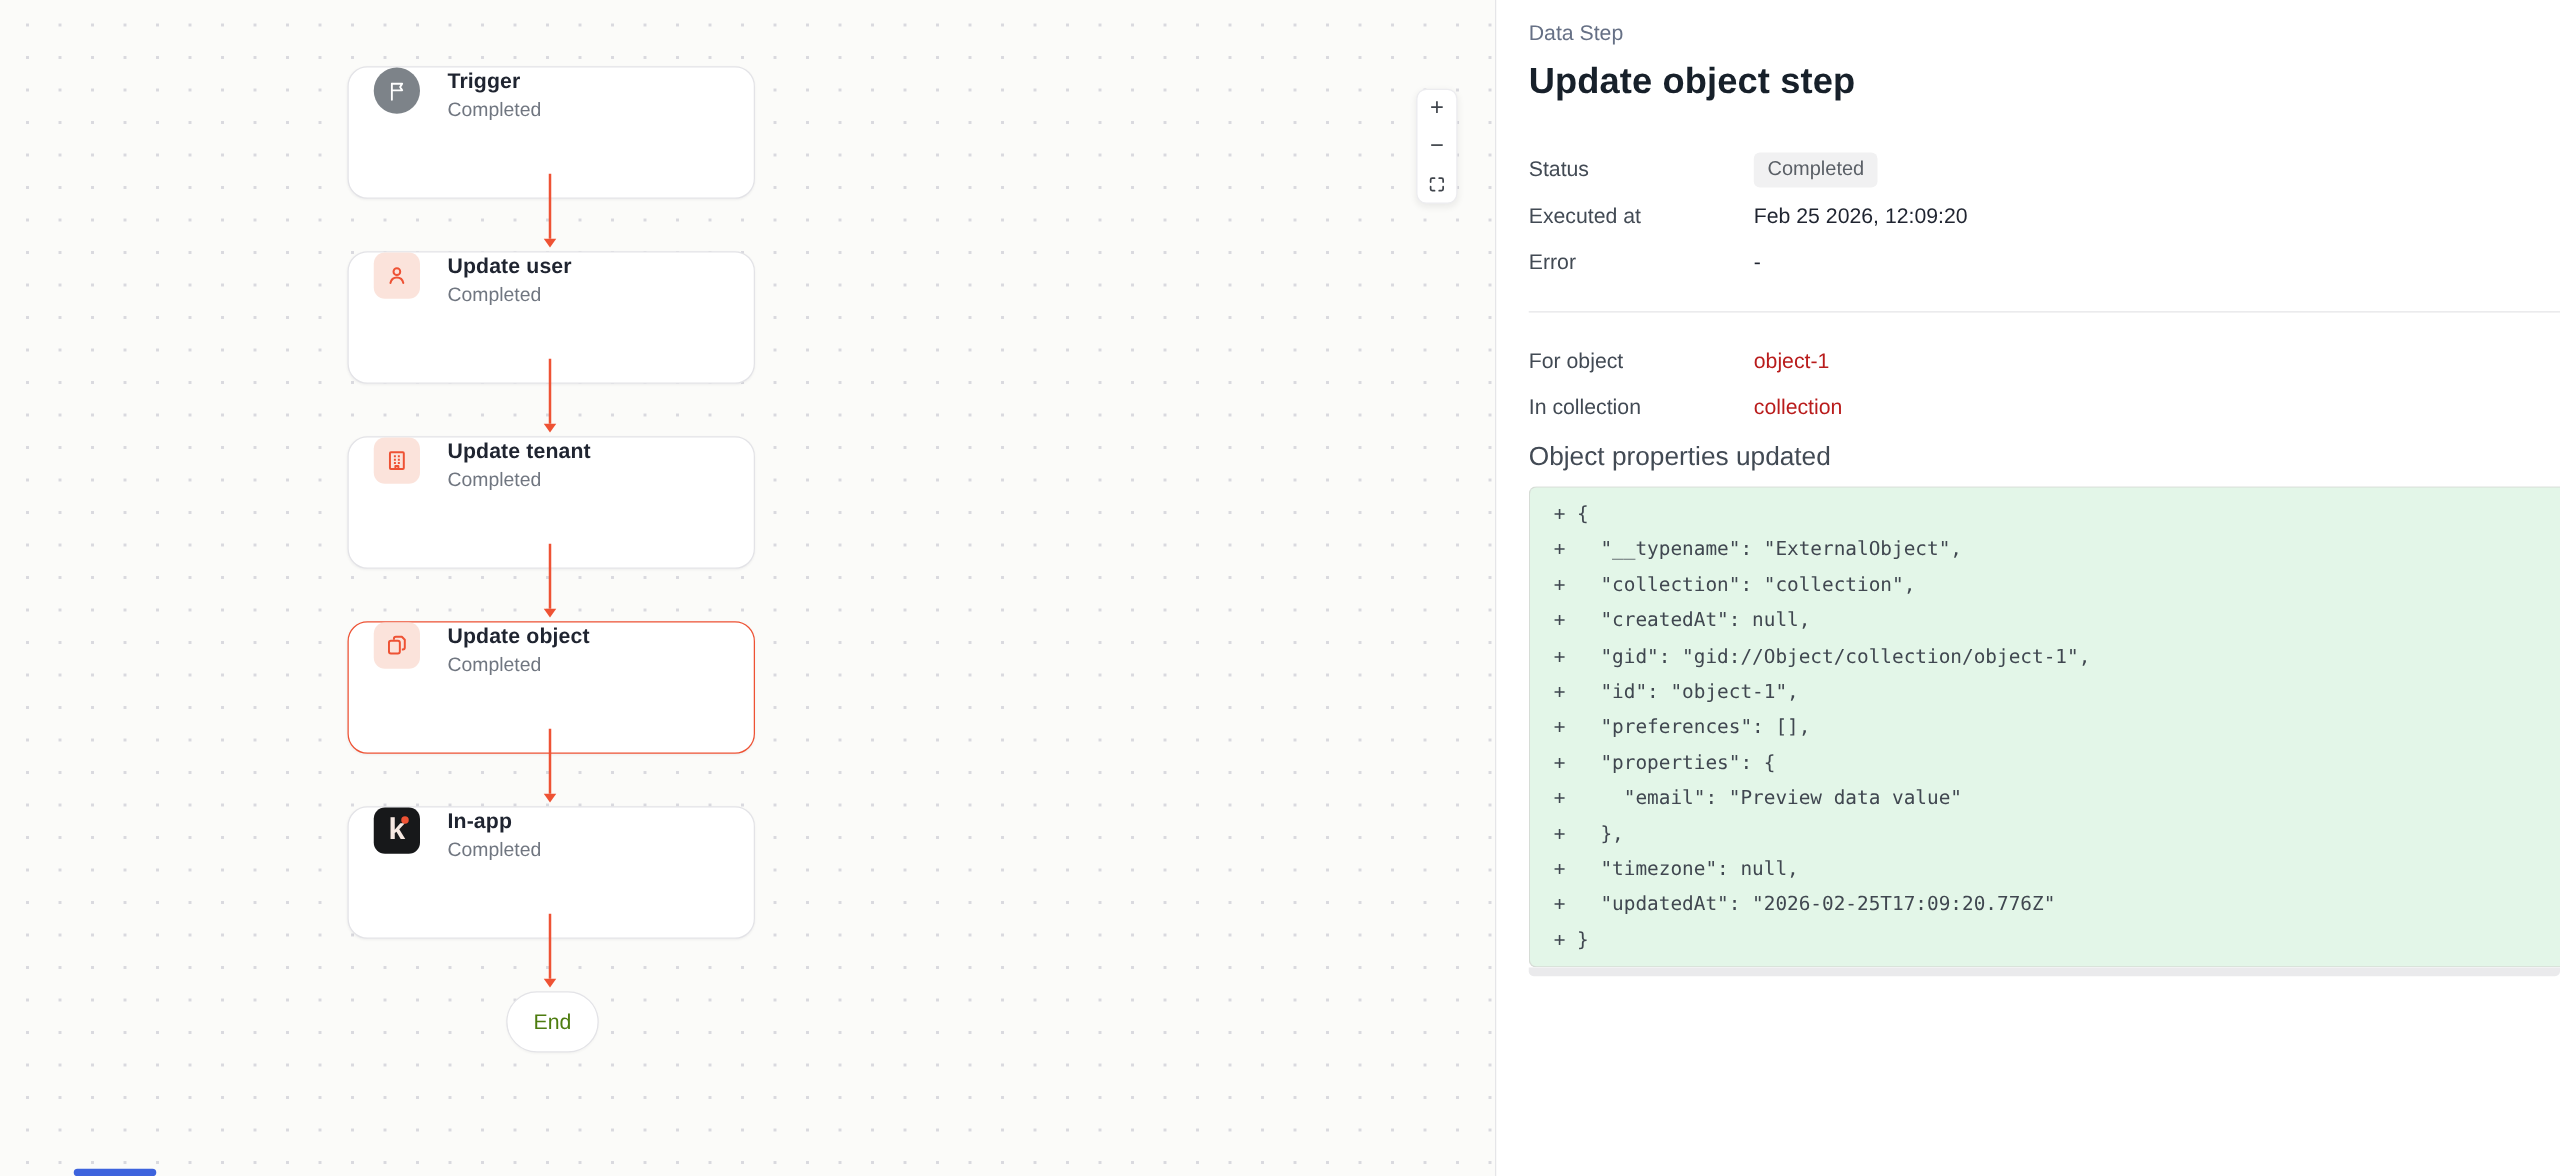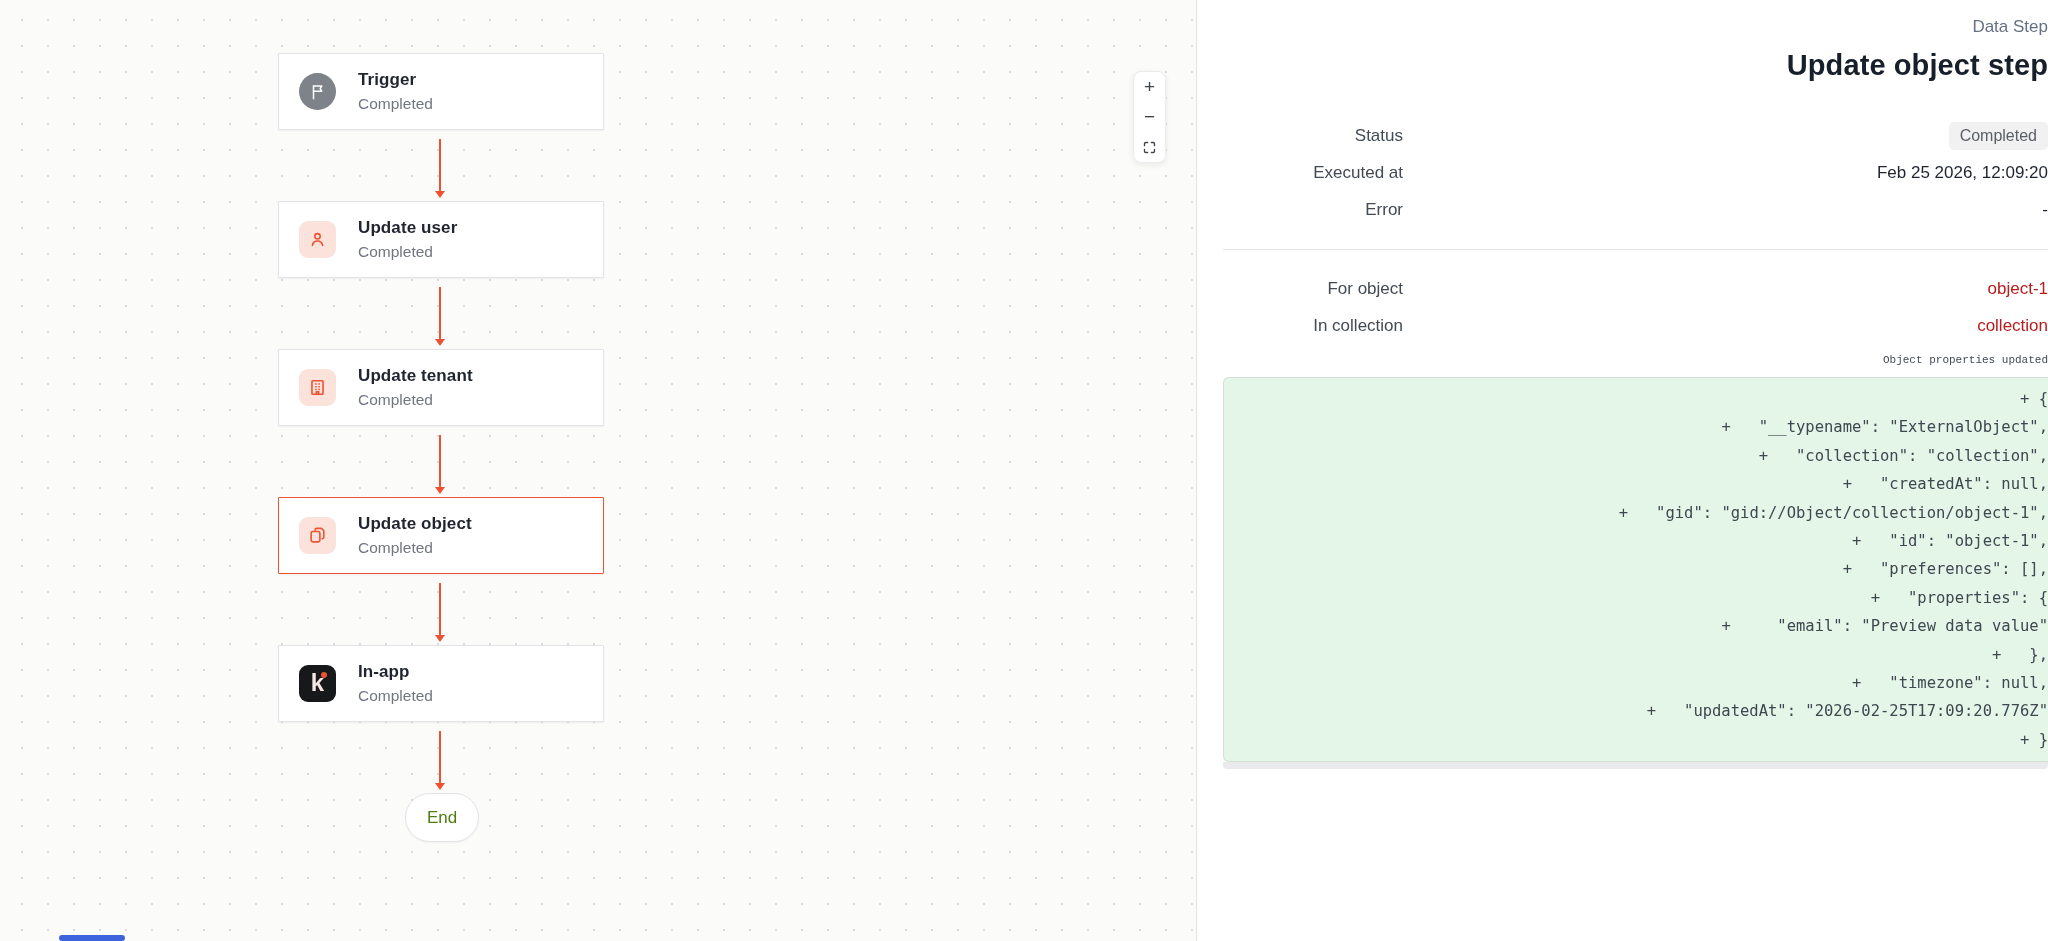--- a/index.html
+++ b/index.html
@@ -20,27 +20,27 @@
     background-image: radial-gradient(circle, #D9D9DF 1.3px, transparent 1.5px);
     background-size: 26px 26px;
     background-position: 9px 7px;
     flex: 0 0 auto;
   }
 
   .node-card {
     position: absolute;
     left: 278px;
     width: 326px;
-    height: 77px;
+    height: 106px;
     background: #ffffff;
     border: 1px solid #E3E3E7;
-    border-radius: 1px;
+    border-radius: 16px;
     box-shadow: 0 1px 2px rgba(20,20,30,0.05);
     display: flex;
-    align-items: center;
+    align-items: flex-start;
     padding-left: 20px;
     cursor: pointer;
   }
   .node-card.selected { border: 1.5px solid #EE5234; }
 
   .node-icon {
     width: 37px; height: 37px;
     display: flex; align-items: center; justify-content: center;
     flex: 0 0 auto;
   }
@@ -144,21 +144,20 @@
   }
 
   
   .panel {
     flex: 1 1 auto;
     height: 941px;
     background: #ffffff;
     border-left: 1px solid #E5E5E8;
     padding: 16px 0 15px 26px;
     overflow: hidden;
-    text-align: right;
   }
   .panel-kicker { font-size: 17px; color: #667085; line-height: 22px; }
   .panel-title  { font-size: 29px; font-weight: 700; color: #17202A; margin-top: 12px; line-height: 30px; letter-spacing: 0.1px; }
 
   .detail-rows { margin-top: 42px; }
   .detail-row {
     display: grid;
     grid-template-columns: 180px 1fr;
     align-items: center;
     min-height: 28px;
@@ -176,21 +175,21 @@
     line-height: 20px;
   }
   .link-value { color: #b91c1c; cursor: pointer; }
 
   .panel-divider {
     border: none;
     border-top: 1px solid #E5E5E8;
     margin: 25px 0 25px 0;
   }
 
-  .section-label { font-size: 11px; color: #424A54; margin: 14px 0 11px 0; font-family: Liberation Mono, monospace; }
+  .section-label { font-size: 21px; color: #424A54; margin: 14px 0 11px 0; }
 
   .code-block {
     background: #E3F6E8;
     border: 1px solid #D6DCD6;
     border-right: none;
     border-radius: 6px 0 0 6px;
     padding: 7px 0 7px 19px;
     width: calc(100% + 0px);
   }
   .code-block pre {

